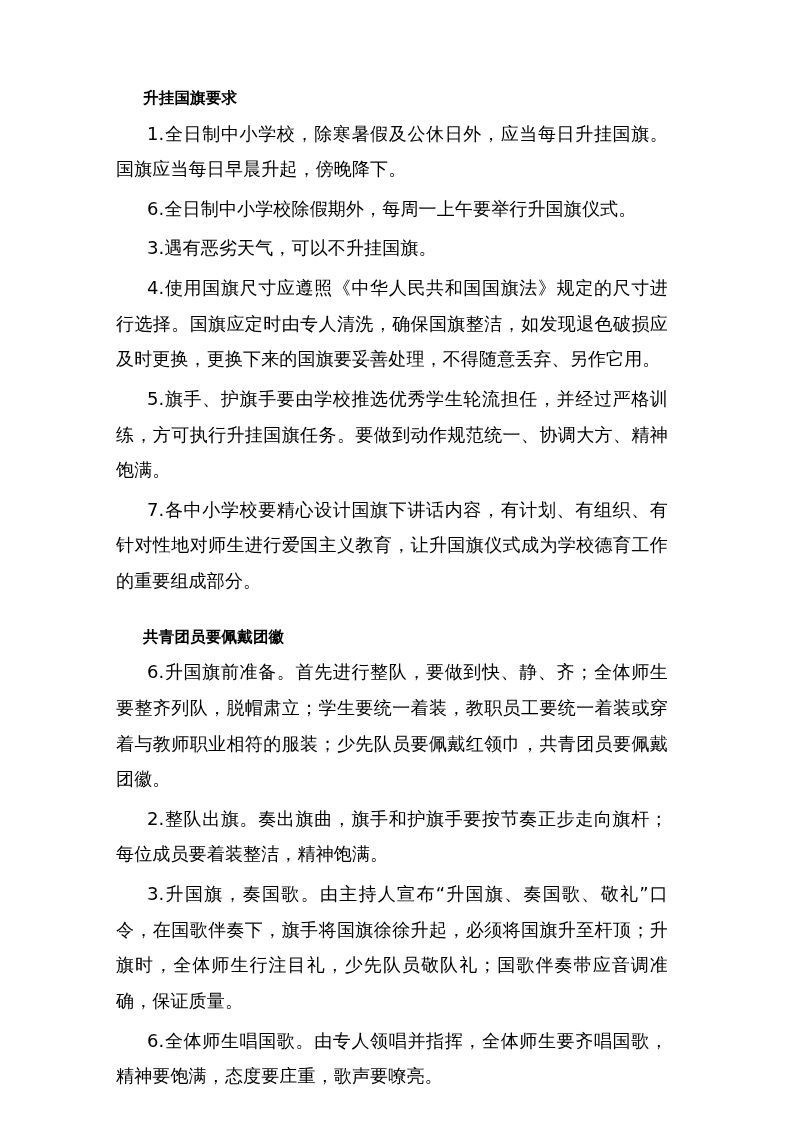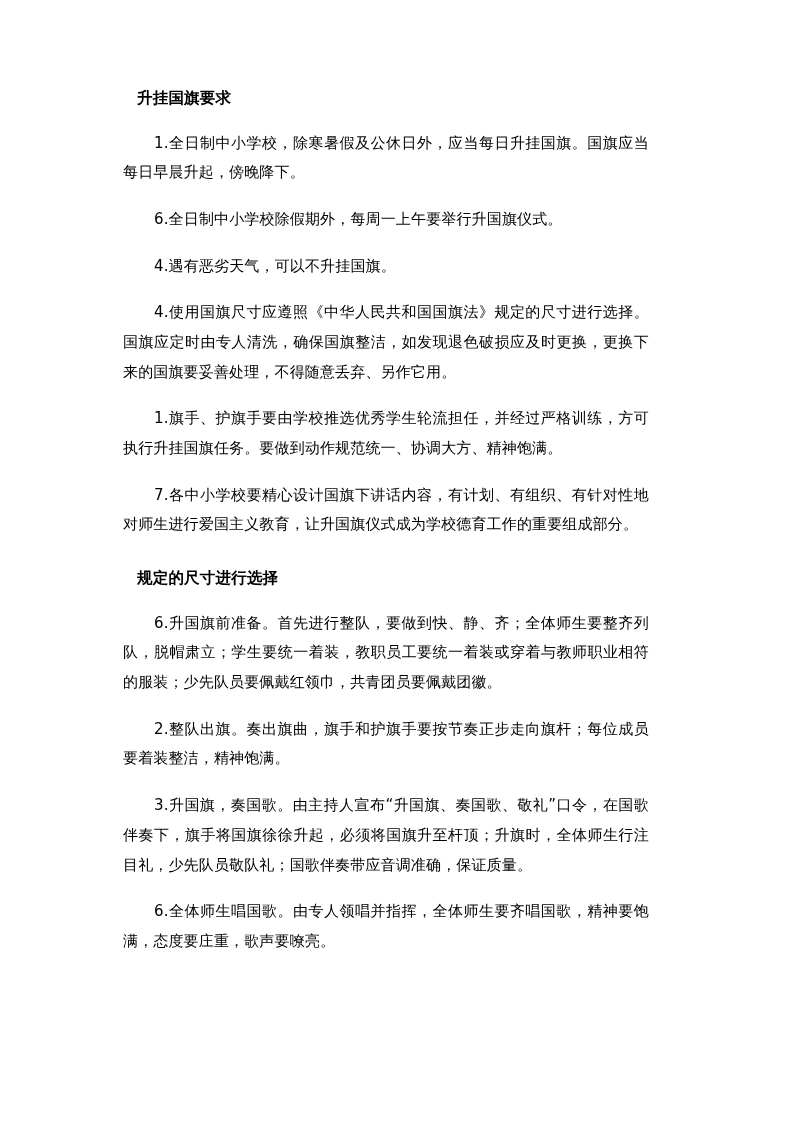--- a/index.html
+++ b/index.html
@@ -16,66 +16,66 @@
   .page {
     position: relative;
     width: 793px;
     height: 1122px;
     box-sizing: border-box;
     background: #ffffff;
     overflow: hidden;
   }
   .content {
     position: absolute;
-    left: 106px;
+    left: 112px;
     top: 86px;
     width: 560px;
   }
   .doc-heading {
     font-size: 15.5px;
     font-weight: bold;
     line-height: 1.65;
     margin: 0 0 2px 0;
     text-indent: 31px;
     letter-spacing: 0.2px;
   }
   .section {
     margin-bottom: 0;
   }
   .section + .section {
     margin-top: 26px;
   }
   .para {
-    font-size: 15px;
+    font-size: 18px;
     line-height: 1.98;
-    margin: 17px;
+    margin: 4px;
     text-indent: 31px;
     text-align: justify;
     text-justify: inter-ideograph;
     letter-spacing: 0.15px;
   }
 </style>
 </head>
 <body>
 
 <div class="page">
   <div class="content">
 
     <section class="section">
       <h2 class="doc-heading">升挂国旗要求</h2>
       <p class="para">1.全日制中小学校，除寒暑假及公休日外，应当每日升挂国旗。国旗应当每日早晨升起，傍晚降下。</p>
       <p class="para">6.全日制中小学校除假期外，每周一上午要举行升国旗仪式。</p>
-      <p class="para">4.遇有恶劣天气，可以不升挂国旗。</p>
+      <p class="para">3.遇有恶劣天气，可以不升挂国旗。</p>
       <p class="para">4.使用国旗尺寸应遵照《中华人民共和国国旗法》规定的尺寸进行选择。国旗应定时由专人清洗，确保国旗整洁，如发现退色破损应及时更换，更换下来的国旗要妥善处理，不得随意丢弃、另作它用。</p>
-      <p class="para">1.旗手、护旗手要由学校推选优秀学生轮流担任，并经过严格训练，方可执行升挂国旗任务。要做到动作规范统一、协调大方、精神饱满。</p>
+      <p class="para">5.旗手、护旗手要由学校推选优秀学生轮流担任，并经过严格训练，方可执行升挂国旗任务。要做到动作规范统一、协调大方、精神饱满。</p>
       <p class="para">7.各中小学校要精心设计国旗下讲话内容，有计划、有组织、有针对性地对师生进行爱国主义教育，让升国旗仪式成为学校德育工作的重要组成部分。</p>
     </section>
 
     <section class="section">
-      <h2 class="doc-heading">规定的尺寸进行选择</h2>
+      <h2 class="doc-heading">共青团员要佩戴团徽</h2>
       <p class="para">6.升国旗前准备。首先进行整队，要做到快、静、齐；全体师生要整齐列队，脱帽肃立；学生要统一着装，教职员工要统一着装或穿着与教师职业相符的服装；少先队员要佩戴红领巾，共青团员要佩戴团徽。</p>
       <p class="para">2.整队出旗。奏出旗曲，旗手和护旗手要按节奏正步走向旗杆；每位成员要着装整洁，精神饱满。</p>
       <p class="para">3.升国旗，奏国歌。由主持人宣布“升国旗、奏国歌、敬礼”口令，在国歌伴奏下，旗手将国旗徐徐升起，必须将国旗升至杆顶；升旗时，全体师生行注目礼，少先队员敬队礼；国歌伴奏带应音调准确，保证质量。</p>
       <p class="para">6.全体师生唱国歌。由专人领唱并指挥，全体师生要齐唱国歌，精神要饱满，态度要庄重，歌声要嘹亮。</p>
     </section>
 
   </div>
 </div>
 
 </body></html>

